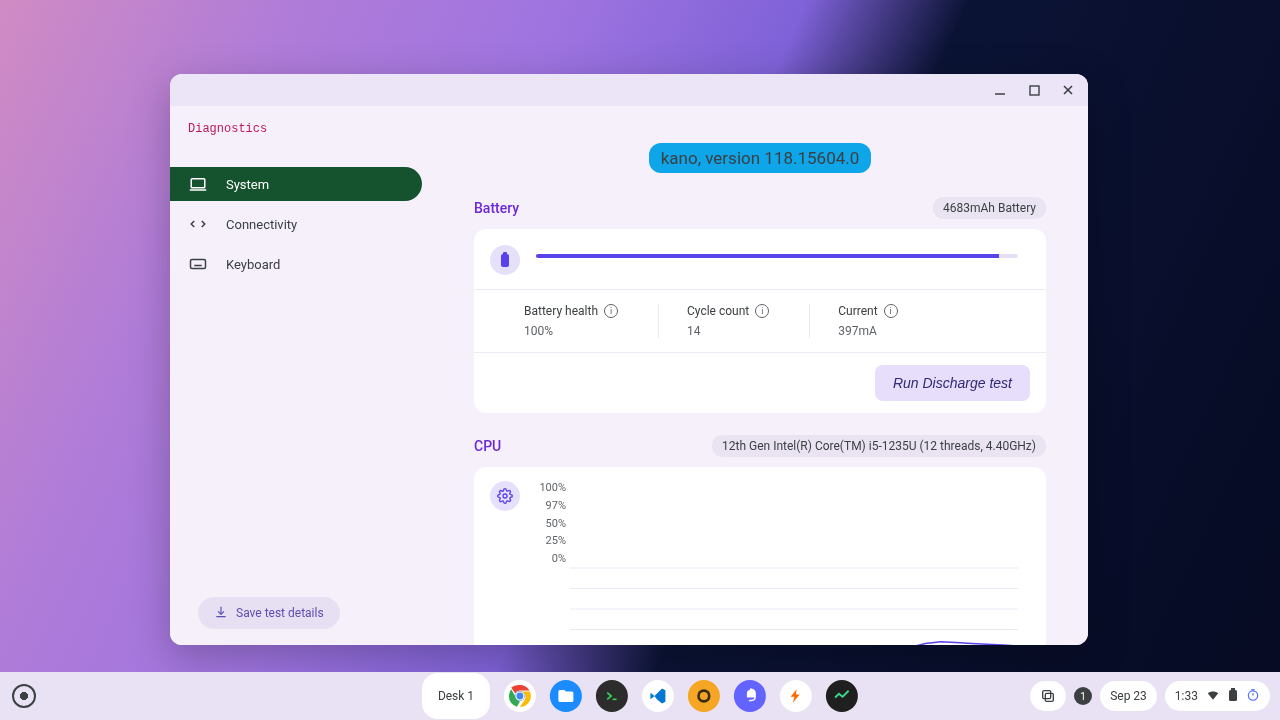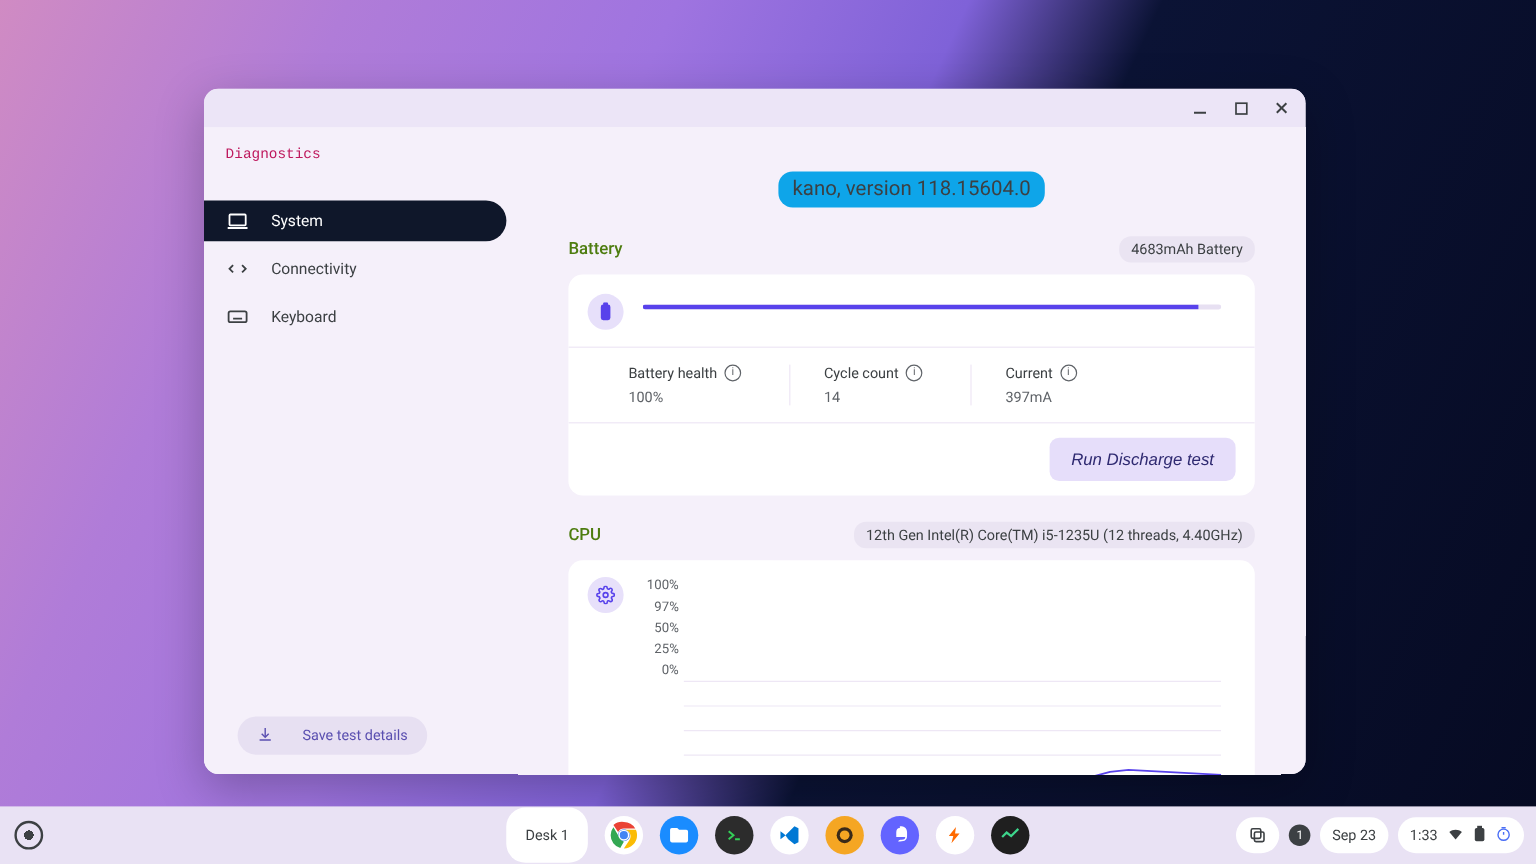--- a/index.html
+++ b/index.html
@@ -61,32 +61,32 @@
     border-radius: 0 17px 17px 0;
     display: flex;
     align-items: center;
     gap: 18px;
     padding-left: 18px;
     font-size: 13px;
     color: #3c4043;
     cursor: pointer;
   }
   .nav-item.active {
-    background: #0f172a;
+    background: #14532d;
     color: #fff;
   }
   .nav-icon { width: 20px; height: 20px; display:flex; align-items:center; justify-content:center; }
   .save-pill {
     position: absolute;
     left: 28px; bottom: 16px;
     height: 32px;
     background: #e7e0f2;
     border-radius: 16px;
     padding: 0 16px;
-    display: flex; align-items: center; gap: 24px;
+    display: flex; align-items: center; gap: 8px;
     font-size: 12px; color: #5a4fb0;
     cursor: pointer;
   }
   .main {
     flex: 1;
     background: #f5f0fa;
     overflow-y: auto;
     padding: 22px 42px 0 42px;
   }
   .version-chip {
@@ -96,21 +96,21 @@
     background: #0ea5e9;
     color: #3c4043;
     font-size: 17px;
     padding: 5px 12px;
     border-radius: 12px;
   }
   .section-head {
     display: flex; justify-content: space-between; align-items: center;
     margin-bottom: 10px;
   }
-  .section-title { font-size: 14px; font-weight: 500; color: #4d7c0f; }
+  .section-title { font-size: 14px; font-weight: 500; color: #6d28d9; }
   .sub-chip {
     background: #eae4f2;
     color: #3c4043;
     font-size: 12px;
     padding: 4px 10px;
     border-radius: 10px;
   }
   .card {
     background: #fff;
     border-radius: 12px;

